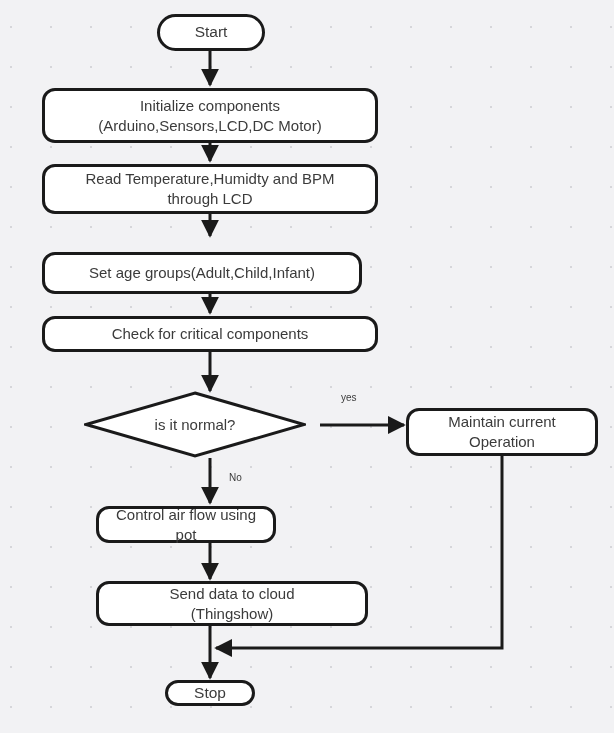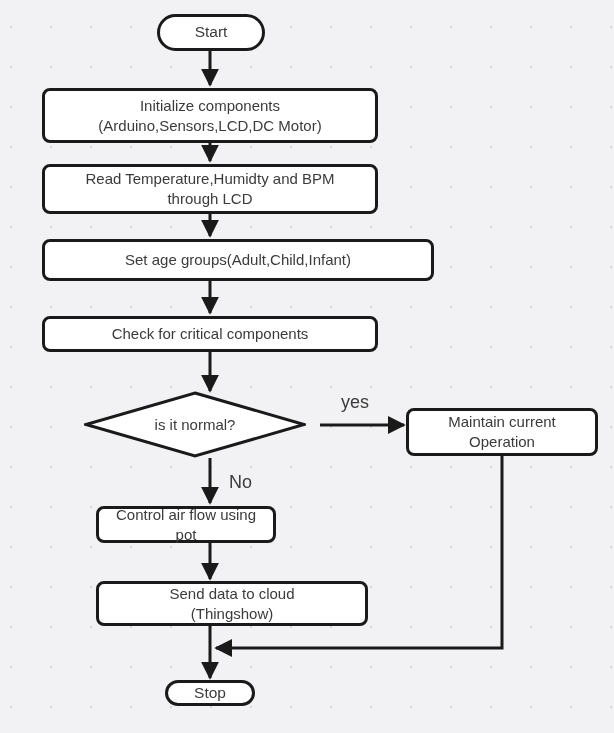--- a/index.html
+++ b/index.html
@@ -44,21 +44,21 @@
     font-size: 15px;
     line-height: 1.32;
     padding: 0 6px;
     white-space: pre-line;
   }
   .terminator {
     border-radius: 999px;
     font-size: 15.5px;
   }
   .process {
-    border-radius: 8px;
+    border-radius: 13px;
   }
   .decision {
     position: absolute;
     display: flex;
     align-items: center;
     justify-content: center;
     text-align: center;
     color: #3b3b3b;
     font-size: 15px;
     background: transparent;
@@ -70,21 +70,21 @@
     color: #3b3b3b;
   }
   .decision svg {
     position: absolute;
     left: 0;
     top: 0;
     z-index: 1;
   }
   .edge-label {
     position: absolute;
-    font-size: 18px;
+    font-size: 10px;
     color: #3b3b3b;
     font-family: "Liberation Sans", sans-serif;
     white-space: nowrap;
   }
 </style>
 </head>
 <body>
 
 <div id="canvas">
 
@@ -126,21 +126,21 @@
   <div class="node process" style="left:42px; top:88px; width:336px; height:55px;">
     <span>Initialize components
 (Arduino,Sensors,LCD,DC Motor)</span>
   </div>
 
   <div class="node process" style="left:42px; top:164px; width:336px; height:50px;">
     <span>Read Temperature,Humidty and BPM
 through LCD</span>
   </div>
 
-  <div class="node process" style="left:42px; top:239px; width:392px; height:42px;">
+  <div class="node process" style="left:42px; top:252px; width:320px; height:42px;">
     <span>Set age groups(Adult,Child,Infant)</span>
   </div>
 
   <div class="node process" style="left:42px; top:316px; width:336px; height:36px;">
     <span>Check for critical components</span>
   </div>
 
   <div class="decision" style="left:84px; top:391px; width:222px; height:67px;">
     <svg width="222" height="67" viewBox="0 0 222 67" xmlns="http://www.w3.org/2000/svg">
       <polygon points="111,2 220,33.5 111,65 2,33.5" fill="#ffffff" stroke="#1a1a1a" stroke-width="3"></polygon>

